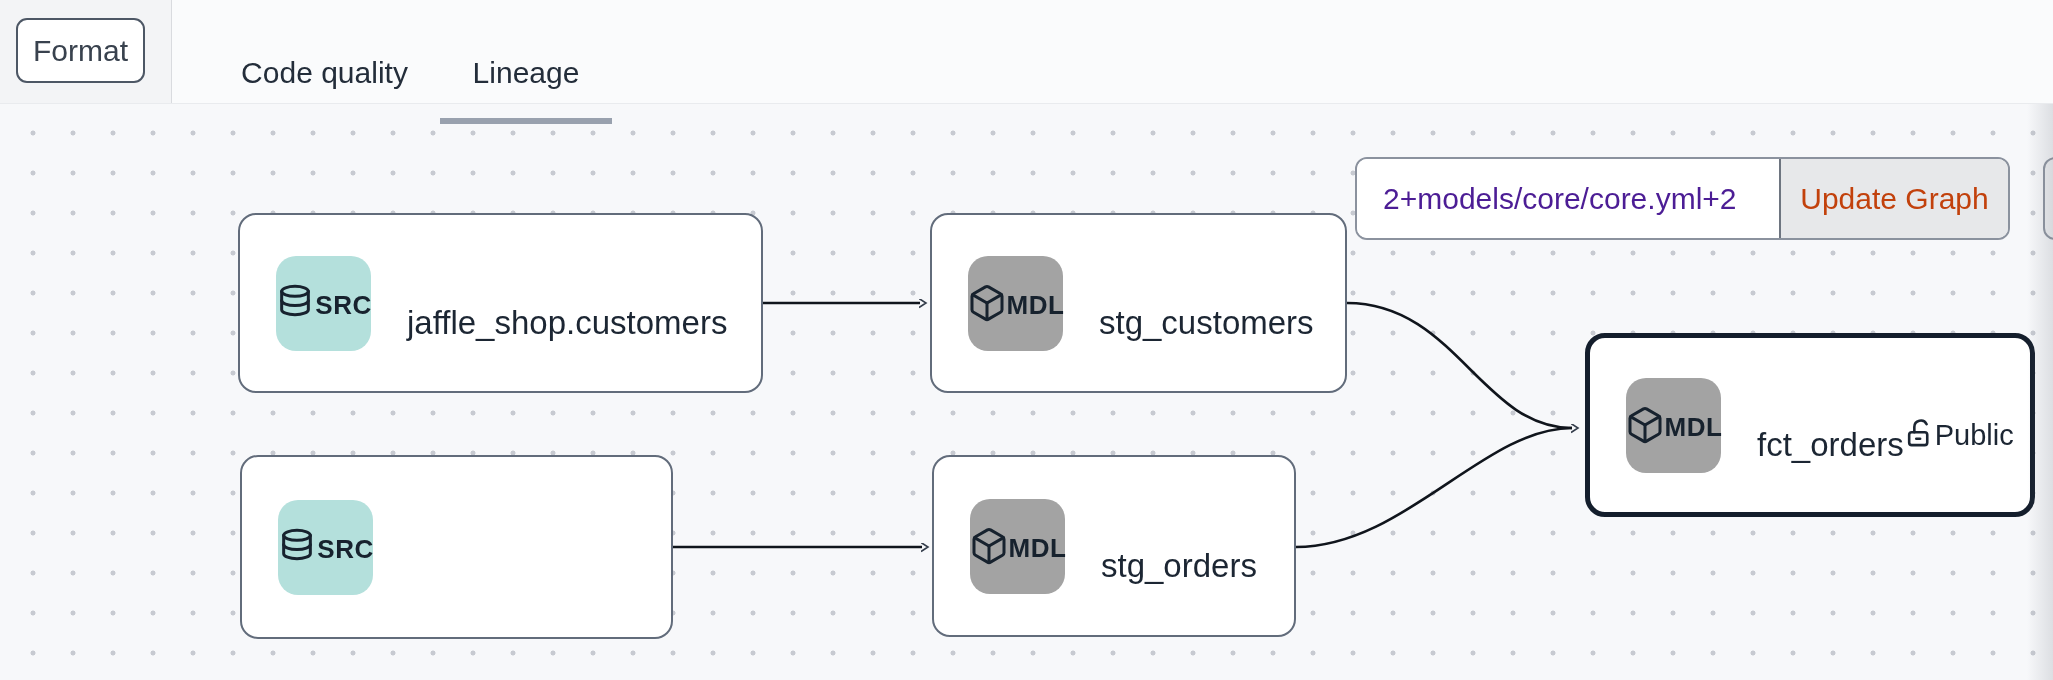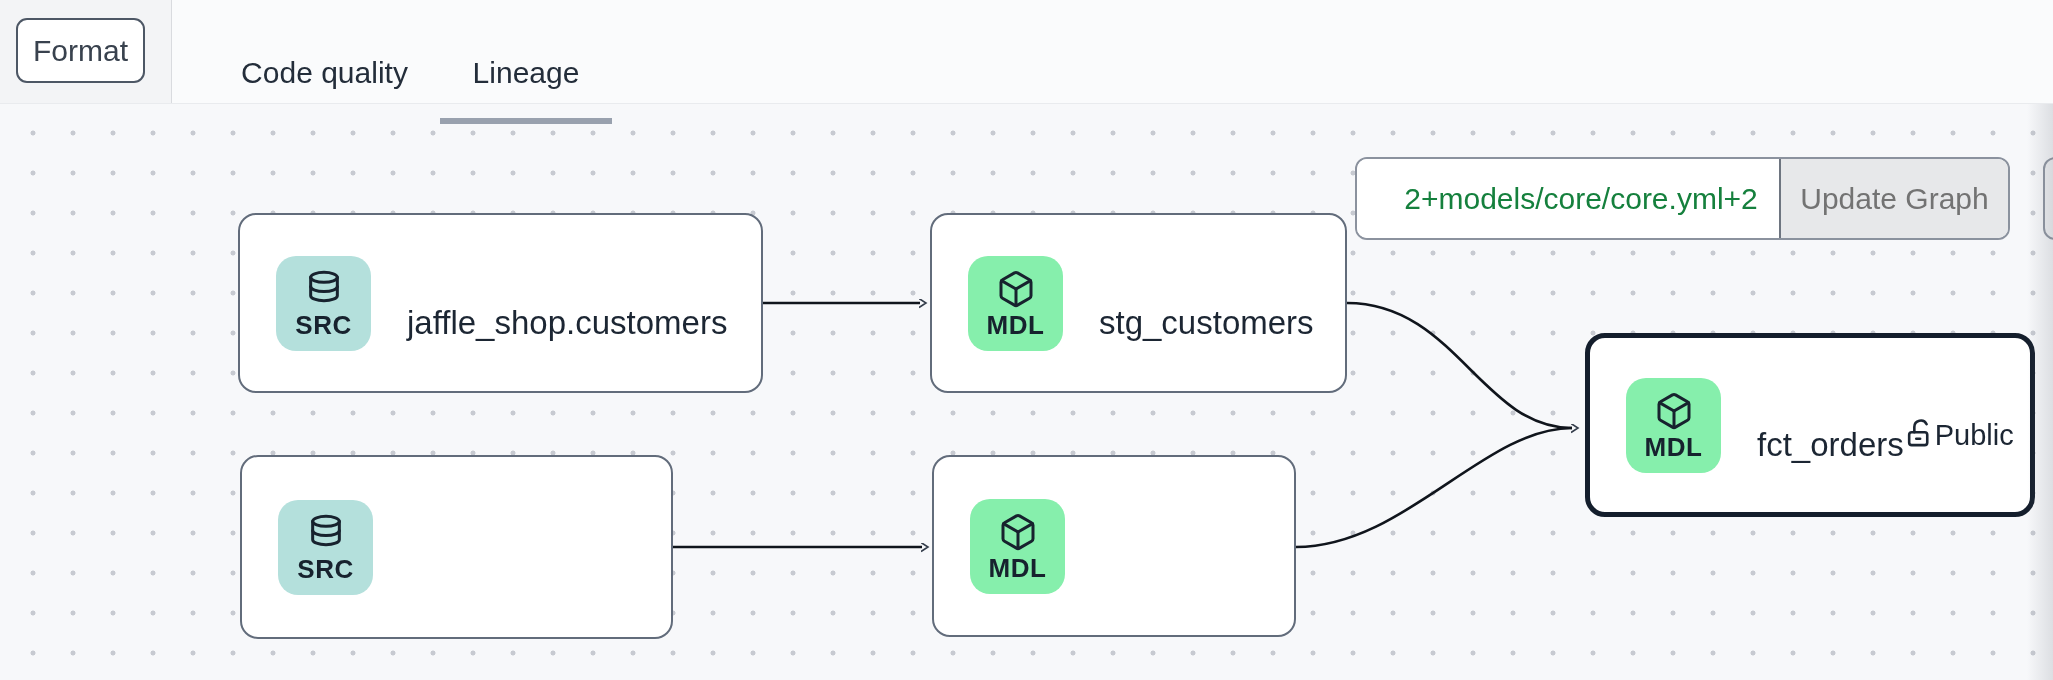--- a/index.html
+++ b/index.html
@@ -93,26 +93,26 @@
   }
   .node.selected {
     border: 5px solid #141e2c;
     border-radius: 20px;
     z-index: 3;
   }
   .node-label { font-size: 33px; color: #1c2633; white-space: nowrap; margin-top: 40px; }
   .badge {
     width: 95px; height: 95px;
     border-radius: 20px;
-    display: flex; flex-direction: column;
+    display: flex; flex-direction: row;
     align-items: center; justify-content: center;
     flex: 0 0 auto;
   }
   .badge.src { background: #b4e0dc; }
-  .badge.mdl { background: #86efac; }
+  .badge.mdl { background: #a3a3a3; }
   .badge svg { display: block; }
   .badge-label {
     font-size: 26px; font-weight: 600; color: #17222e;
     letter-spacing: 0.5px; line-height: 1; margin-top: 3px;
   }
   .node-text-col { display: flex; flex-direction: row; }
   .access-row {
     display: flex; align-items: center; 
     margin-top: 21px;
     text-align: center;
@@ -136,33 +136,32 @@
     overflow: hidden;
     background: #ffffff;
     z-index: 4;
   }
   .selector-input {
     flex: 1 1 auto;
     border: none; outline: none;
     background: #ffffff;
     font-family: "Liberation Sans", sans-serif;
     font-size: 30px;
-    color: #15803d;
+    color: #4c1d95;
     padding: 0 0 0 26px;
     min-width: 0;
-    text-align: center;
   }
   .update-graph-btn {
     flex: 0 0 229px;
     background: #e7e8ea;
     border: none;
     border-left: 2px solid #6e7580;
     font-family: "Liberation Sans", sans-serif;
     font-size: 30px;
-    color: #737373;
+    color: #c2410c;
     display: flex; align-items: center; justify-content: center;
     cursor: pointer;
   }
   .edge-partial-btn {
     position: absolute; left: 2043px; top: 157px;
     width: 42px; height: 83px;
     background: #f0f1f3;
     border: 2.5px solid #8b929e;
     border-radius: 12px;
     z-index: 4;
@@ -241,20 +240,21 @@
     <div class="badge mdl">
       <span>
         <svg width="40" height="40" viewBox="0 0 24 24" fill="none" stroke="#17222e" stroke-width="1.8" stroke-linecap="round" stroke-linejoin="round">
           <path d="M21 16V8a1.8 1.8 0 0 0-.9-1.56l-7.2-4.1a1.8 1.8 0 0 0-1.8 0l-7.2 4.1A1.8 1.8 0 0 0 3 8v8a1.8 1.8 0 0 0 .9 1.56l7.2 4.1a1.8 1.8 0 0 0 1.8 0l7.2-4.1A1.8 1.8 0 0 0 21 16z"></path>
           <polyline points="3.3 7 12 12 20.7 7"></polyline>
           <line x1="12" y1="22" x2="12" y2="12"></line>
         </svg>
       </span>
       <span class="badge-label">MDL</span>
     </div>
+    <span class="node-label">stg_orders</span>
   </div>
 
   <div class="node selected n-fct-orders">
     <div class="badge mdl">
       <span>
         <svg width="40" height="40" viewBox="0 0 24 24" fill="none" stroke="#17222e" stroke-width="1.8" stroke-linecap="round" stroke-linejoin="round">
           <path d="M21 16V8a1.8 1.8 0 0 0-.9-1.56l-7.2-4.1a1.8 1.8 0 0 0-1.8 0l-7.2 4.1A1.8 1.8 0 0 0 3 8v8a1.8 1.8 0 0 0 .9 1.56l7.2 4.1a1.8 1.8 0 0 0 1.8 0l7.2-4.1A1.8 1.8 0 0 0 21 16z"></path>
           <polyline points="3.3 7 12 12 20.7 7"></polyline>
           <line x1="12" y1="22" x2="12" y2="12"></line>
         </svg>

